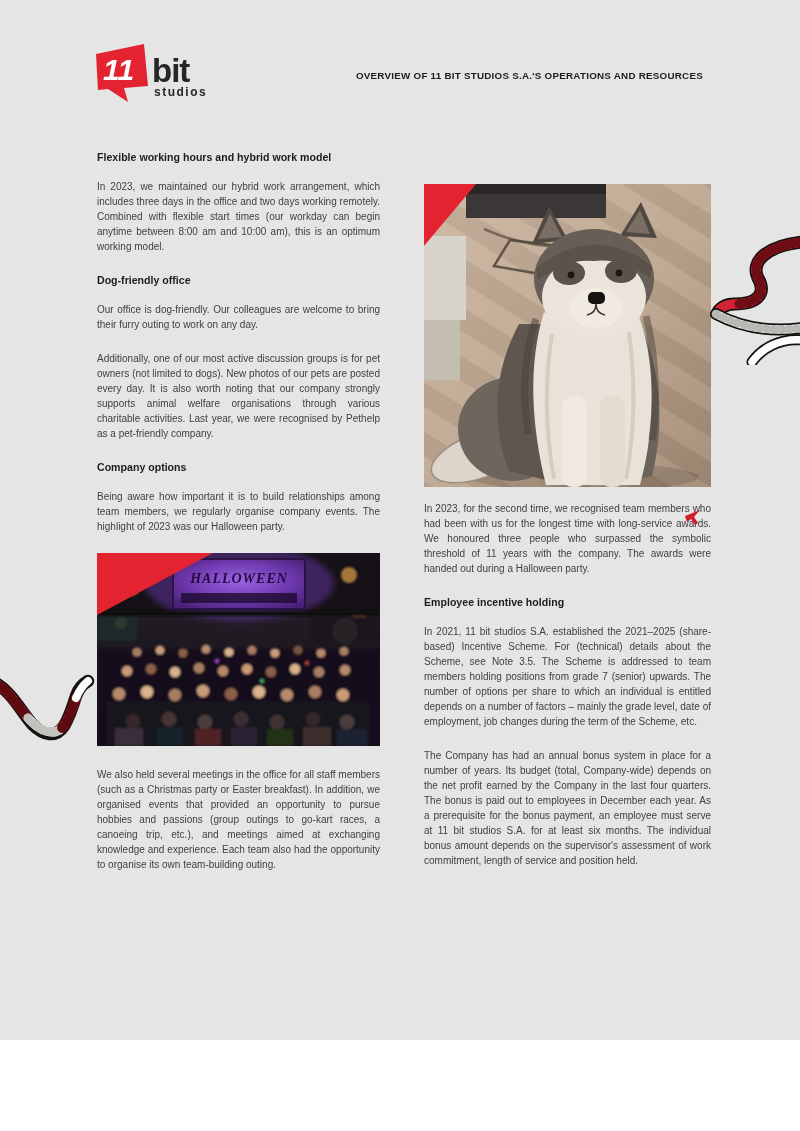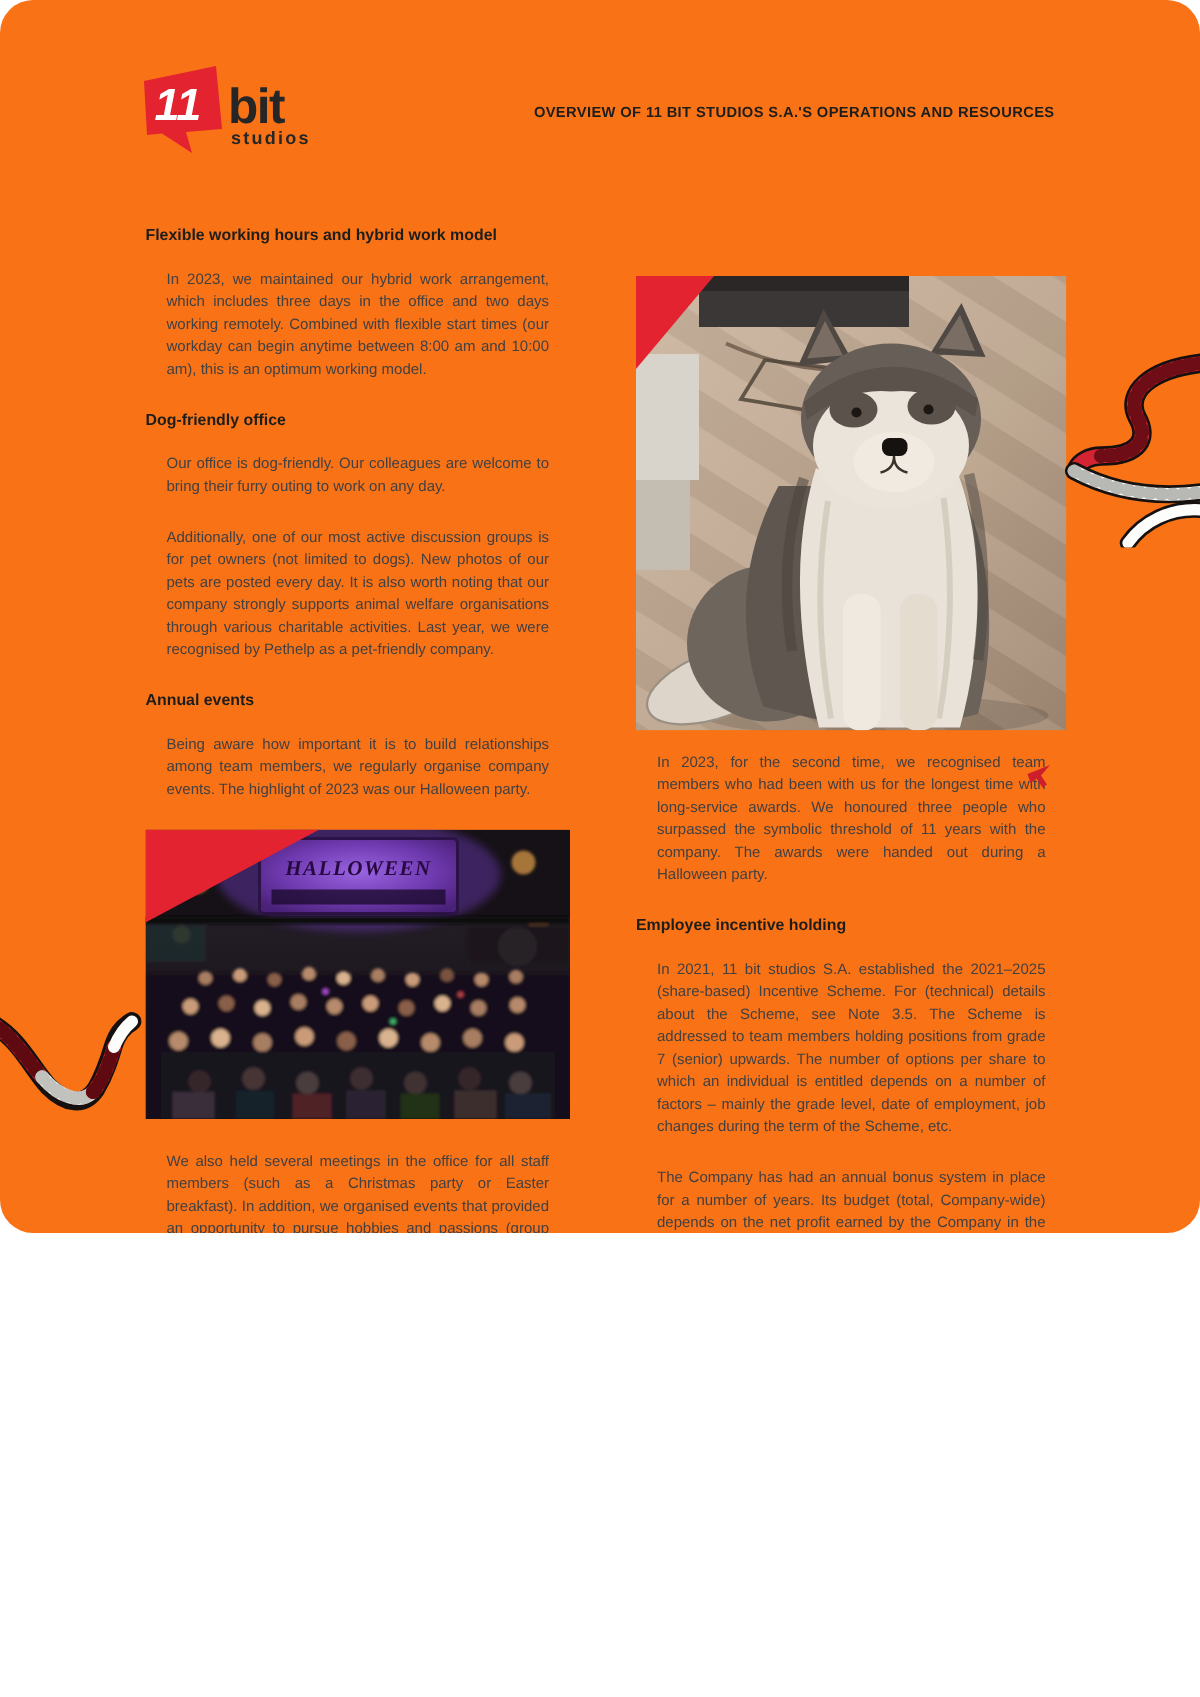--- a/index.html
+++ b/index.html
@@ -1,29 +1,29 @@
 <!DOCTYPE html>
 <html><head>
 <meta charset="utf-8">
 <style>
   html,body{margin:0;padding:0;background:#ffffff;}
-  .page{position:relative;width:800px;height:822px;background:#f97316;overflow:hidden;
-        font-family:"Liberation Sans",sans-serif;color:#414042;border-radius:22px;}
+  .page{position:relative;width:800px;height:1040px;background:#e5e5e5;overflow:hidden;
+        font-family:"Liberation Sans",sans-serif;color:#414042;}
 
   
   .logo{position:absolute;left:94px;top:42px;}
   .header-title{position:absolute;top:70px;right:97px;font-size:9.8px;font-weight:bold;
         letter-spacing:.25px;color:#1d1d1b;white-space:nowrap;}
 
   
   .col{position:absolute;font-size:10px;line-height:15px;text-align:justify;color:#414042;}
   .col-left{left:97px;top:150px;width:283px;}
   .col-right{left:424px;top:184px;width:287px;}
   .col h3{font-size:10.6px;line-height:14px;color:#1d1d1b;margin:0 0 15px;text-align:left;}
-  .col p{margin:0 14px 19px;}
+  .col p{margin:0 0 19px;}
   .mt10{margin-top:10px;}
 
   figure{margin:0;font-style:italic;}
   .photo{position:relative;overflow:hidden;line-height:0;}
   .photo-halloween{width:283px;height:193px;margin:14px 0 21px;}
   .photo-dog{width:287px;height:303px;margin:0 0 14px;}
 
   
   .rope{position:absolute;pointer-events:none;}
   .rope-right{left:700px;top:220px;}
@@ -52,21 +52,21 @@
   <div class="header-title">OVERVIEW OF 11 BIT STUDIOS S.A.'S OPERATIONS AND RESOURCES</div>
 
   <div class="col col-left">
     <h3>Flexible working hours and hybrid work model</h3>
     <p>In 2023, we maintained our hybrid work arrangement, which includes three days in the office and two days working remotely. Combined with flexible start times (our workday can begin anytime between 8:00 am and 10:00 am), this is an optimum working model.</p>
 
     <h3>Dog-friendly office</h3>
     <p>Our office is dog-friendly. Our colleagues are welcome to bring their furry outing to work on any day.</p>
     <p>Additionally, one of our most active discussion groups is for pet owners (not limited to dogs). New photos of our pets are posted every day. It is also worth noting that our company strongly supports animal welfare organisations through various charitable activities. Last year, we were recognised by Pethelp as a pet-friendly company.</p>
 
-    <h3>Annual events</h3>
+    <h3>Company options</h3>
     <p>Being aware how important it is to build relationships among team members, we regularly organise company events. The highlight of 2023 was our Halloween party.</p>
 
     <figure class="photo photo-halloween">
       <svg width="283" height="193" viewBox="0 0 283 193">
         <defs>
           <radialGradient id="purpleGlow" cx="50%" cy="45%" r="65%">
             <stop offset="0%" stop-color="#9a63e2"></stop>
               <stop offset="60%" stop-color="#6e39ae"></stop>
             <stop offset="100%" stop-color="#4a2178"></stop>
           </radialGradient>

